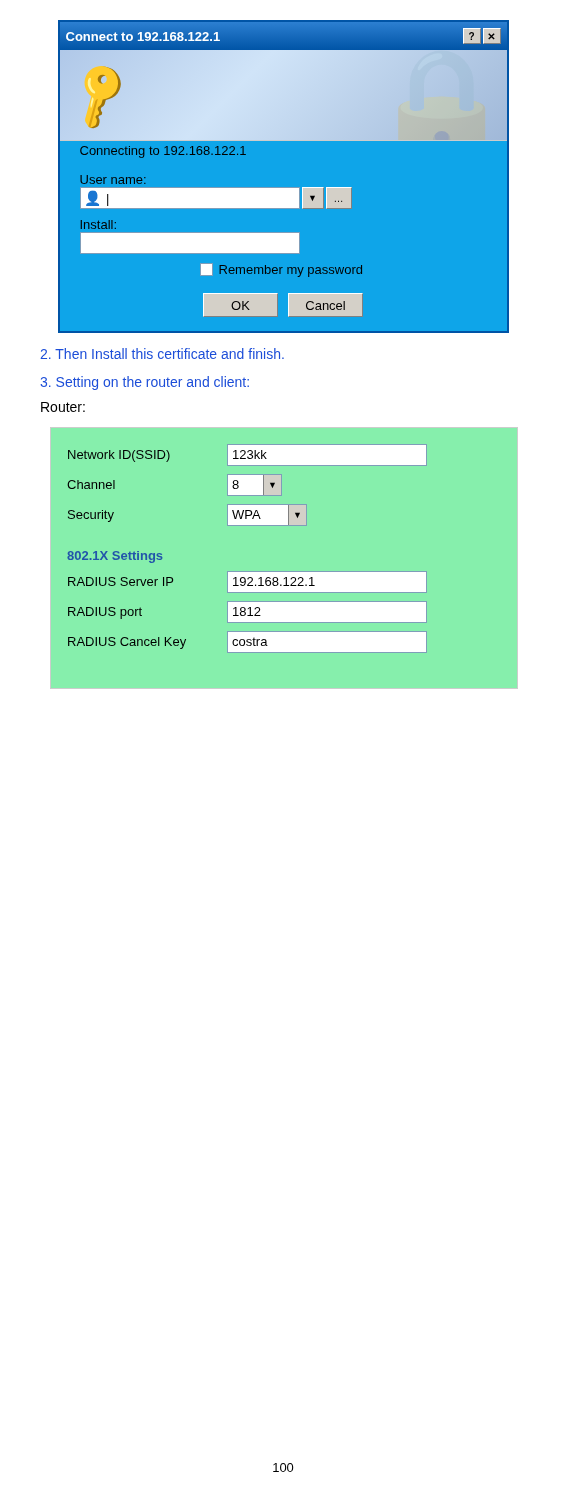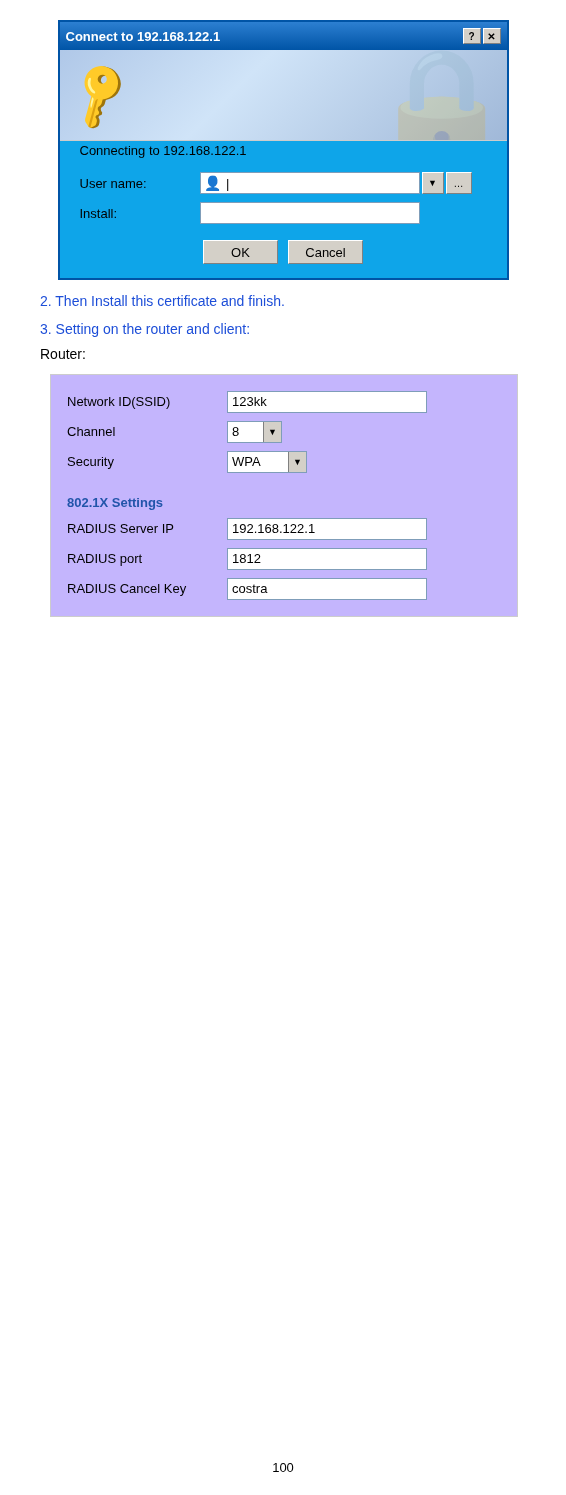--- a/index.html
+++ b/index.html
@@ -103,22 +103,23 @@
     }
 
     .connecting-text {
       font-size: 13px;
       margin-bottom: 14px;
       color: #000;
     }
 
     .form-row {
       display: flex;
-      align-items: center;
+      align-items: flex-start;
       margin-bottom: 8px;
+      flex-direction: column;
     }
 
     .form-label {
       width: 120px;
       font-size: 13px;
       color: #000;
     }
 
     .input-group {
       display: flex;
@@ -231,22 +232,22 @@
       font-size: 14px;
       color: #000;
       margin-bottom: 12px;
     }
 
     
     .settings-panel {
       width: 468px;
       margin: 10px 0 0 10px;
       border: 1px solid #ccc;
-      padding: 16px 16px 8px 16px;
-      background: #c4b5fd;
+      padding: 16px 16px 27px 16px;
+      background: #86efac;
     }
 
     .settings-row {
       display: flex;
       align-items: center;
       margin-bottom: 8px;
     }
 
     .settings-label {
       width: 160px;
@@ -373,20 +374,24 @@
         </div>
       </div>
 
       <div class="form-row">
         <div class="form-label">
           <span>Install:</span>
         </div>
         <div class="password-input"></div>
       </div>
 
+      <div class="checkbox-row">
+        <div class="checkbox"></div>
+        <span>Remember my password</span>
+      </div>
 
       <div class="dialog-buttons">
         <div class="win-button">OK</div>
         <div class="win-button">Cancel</div>
       </div>
     </div>
   </div>
 
   <div class="main-content">
     <p class="step-text">2. Then Install this certificate and finish.</p>

